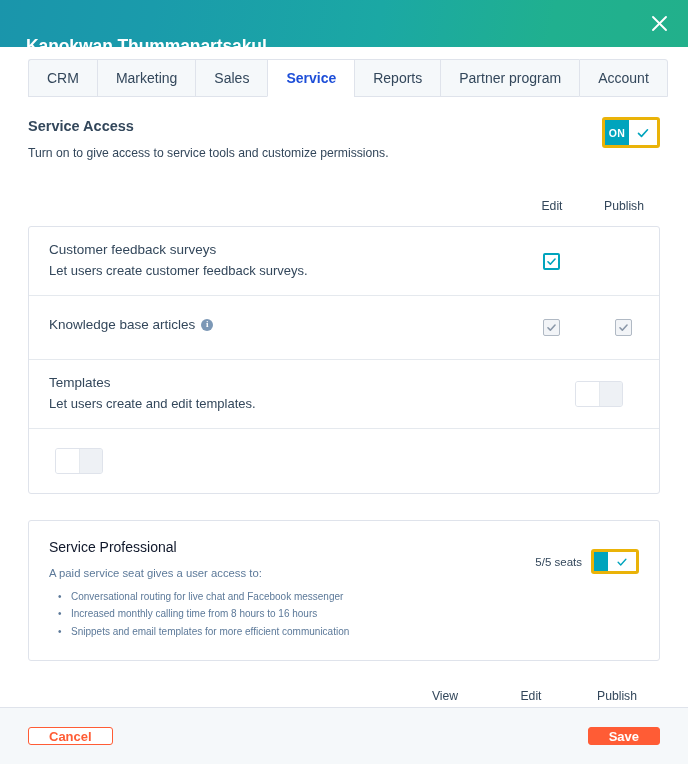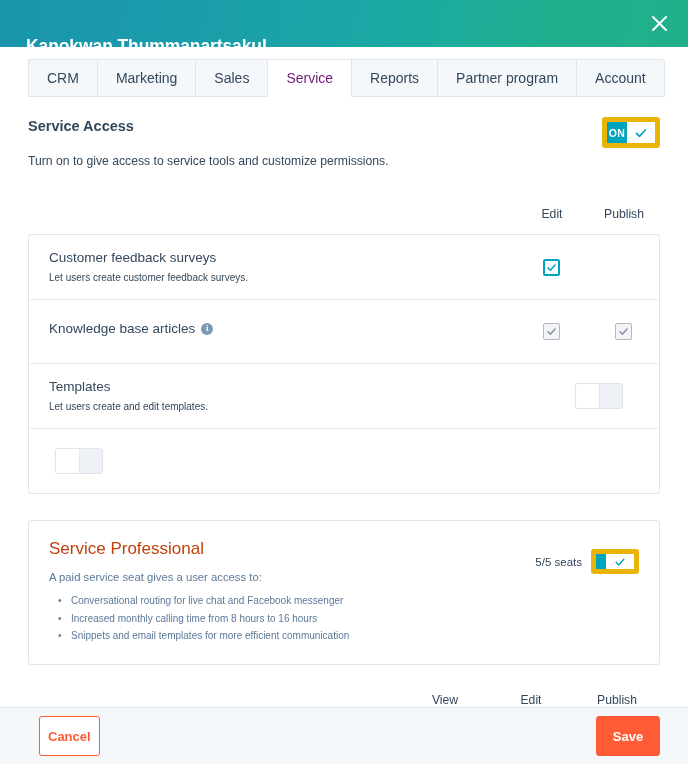--- a/index.html
+++ b/index.html
@@ -84,23 +84,23 @@
   }
   .tab:first-child {
     border-top-left-radius: 3px;
   }
   .tab:last-child {
     border-right: 1px solid #dfe3eb;
     border-top-right-radius: 3px;
   }
   .tab.active {
     background: #ffffff;
-    font-weight: normal;
+    font-weight: bold;
     border-bottom-color: #ffffff;
-    color: #701a75;
+    color: #1d4ed8;
     z-index: 2;
   }
 
   
   .body-scroll {
     flex: 1 1 auto;
     overflow-y: scroll;
     overflow-x: hidden;
     background: #ffffff;
     position: relative;
@@ -122,40 +122,40 @@
     display: flex;
     align-items: flex-start;
     justify-content: space-between;
     margin-bottom: 38px;
   }
   .section-head-text { padding-top: 1px; }
   .section-title {
     font-size: 14.5px;
     font-weight: bold;
     color: #33475b;
-    margin-bottom: 19px;
+    margin-bottom: 11px;
   }
   .section-sub {
     font-size: 12.2px;
     color: #33475b;
     line-height: 1.35;
   }
 
   
   .toggle {
     display: inline-flex;
     width: 58px;
     height: 31px;
     border-radius: 3px;
     overflow: hidden;
     cursor: pointer;
     flex: 0 0 auto;
   }
   .toggle.on {
-    border: 5px solid #eab308;
+    border: 3px solid #eab308;
   }
   .toggle.on .tg-left {
     background: #00a4bd;
     color: #ffffff;
     flex: 1;
     display: flex;
     align-items: center;
     justify-content: center;
     font-size: 10.5px;
     font-weight: bold;
@@ -224,21 +224,21 @@
   .perm-texts { flex: 1 1 auto; padding-right: 10px; }
   .perm-title {
     font-size: 13.5px;
     color: #33475b;
     margin-bottom: 6px;
     display: flex;
     align-items: center;
     gap: 6px;
   }
   .perm-desc {
-    font-size: 10px;
+    font-size: 13px;
     color: #33475b;
     line-height: 1.3;
   }
   .perm-controls {
     display: flex;
     align-items: center;
     flex: 0 0 auto;
   }
   .ctrl-cell {
     width: 72px;
@@ -299,22 +299,22 @@
     padding: 18px 20px 20px 20px;
     margin-bottom: 28px;
   }
   .pro-top {
     display: flex;
     align-items: flex-start;
     justify-content: space-between;
   }
   .pro-left { flex: 1 1 auto; }
   .pro-title {
-    font-size: 17px;
-    color: #c2410c;
+    font-size: 14px;
+    color: #0f172a;
     margin-bottom: 12px;
   }
   .pro-intro {
     font-size: 11.3px;
     color: #5c7999;
     margin-bottom: 9px;
   }
   .pro-list {
     list-style: none;
     padding-left: 22px;
@@ -363,26 +363,25 @@
     align-items: center;
     justify-content: space-between;
     padding: 0 28px;
   }
   .btn {
     font-family: "Liberation Sans", sans-serif;
     font-size: 13px;
     font-weight: bold;
     border-radius: 3px;
     cursor: pointer;
-    padding: 0 8px;
-    height: 40px;
+    padding: 0 20px;
+    height: 18px;
     display: inline-flex;
     align-items: center;
     justify-content: center;
-    margin-left: 11px;
   }
   .btn-cancel {
     background: #ffffff;
     color: #ff5c35;
     border: 1px solid #ff5c35;
   }
   .btn-save {
     background: #ff5c35;
     color: #ffffff;
     border: 1px solid #ff5c35;

